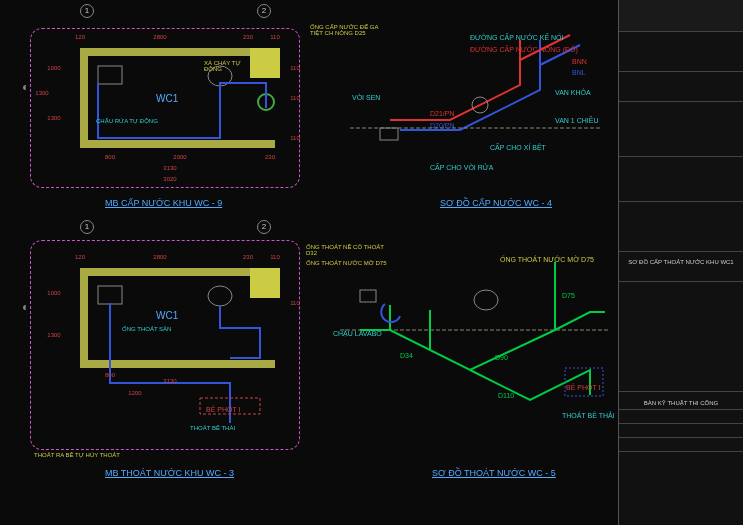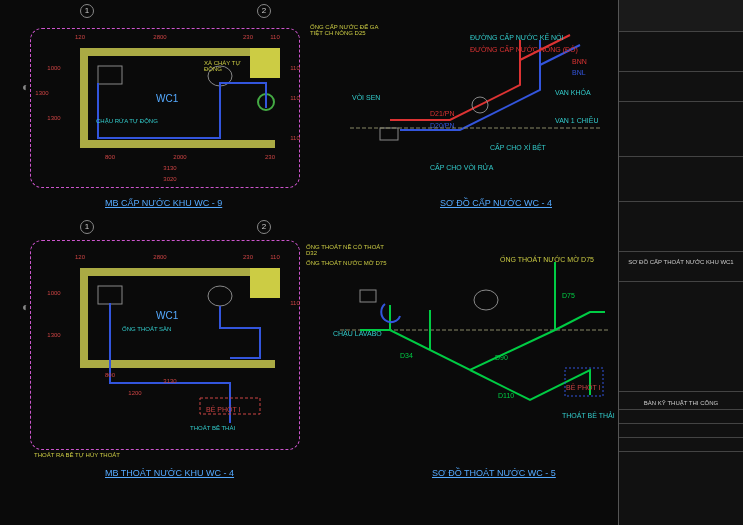--- a/index.html
+++ b/index.html
@@ -94,21 +94,21 @@
 <div class="dim-text" style="left:150px;top:378px;width:40px">3130</div>
 <div class="dim-text" style="left:100px;top:372px;width:20px">800</div>
 <div class="dim-text" style="left:125px;top:390px;width:20px">1200</div>
 <div class="dim-text" style="left:285px;top:300px;width:20px">110</div>
 <div class="note" style="left:306px;top:244px;width:90px">ỐNG THOÁT NỀ CỔ THOÁT D32</div>
 <div class="note" style="left:306px;top:260px;width:90px">ỐNG THOÁT NƯỚC MỜ D75</div>
 <div class="label" style="left:206px;top:406px;color:#c44">BỂ PHỐT I</div>
 <div class="label" style="left:122px;top:326px;width:70px;font-size:6px;color:#3cc">ỐNG THOÁT SÀN</div>
 <div class="label" style="left:190px;top:425px;width:50px;font-size:6px;color:#3cc">THOÁT BỂ THẢI</div>
 <div class="note" style="left:34px;top:452px;width:90px;color:#cc4">THOÁT RA BỂ TỰ HỦY THOÁT</div>
-<div class="title" style="left:105px;top:468px">MB THOÁT NƯỚC KHU WC - 4</div>
+<div class="title" style="left:105px;top:468px">MB THOÁT NƯỚC KHU WC - 3</div>
 
 <svg style="position:absolute;left:340px;top:20px;width:270px;height:170px">
 <path d="M 200 20 L 200 70 L 120 110 L 60 110 M 200 45 L 240 25" class="water-line-blue"></path>
 <path d="M 180 20 L 180 65 L 110 100 L 50 100 M 180 40 L 230 15" class="water-line-red"></path>
 <circle cx="140" cy="85" r="8" class="fixture-line"></circle>
 <rect x="40" y="108" width="18" height="12" class="fixture-line"></rect>
 <text x="130" y="20" fill="#3cc" class="diag-txt">ĐƯỜNG CẤP NƯỚC KẾ NỐI</text>
 <text x="130" y="32" fill="#d33" class="diag-txt">ĐƯỜNG CẤP NƯỚC NÓNG (ĐỎ)</text>
 <text x="232" y="55" fill="#35d" class="diag-txt">BNL</text>
 <text x="232" y="44" fill="#d33" class="diag-txt">BNN</text>

